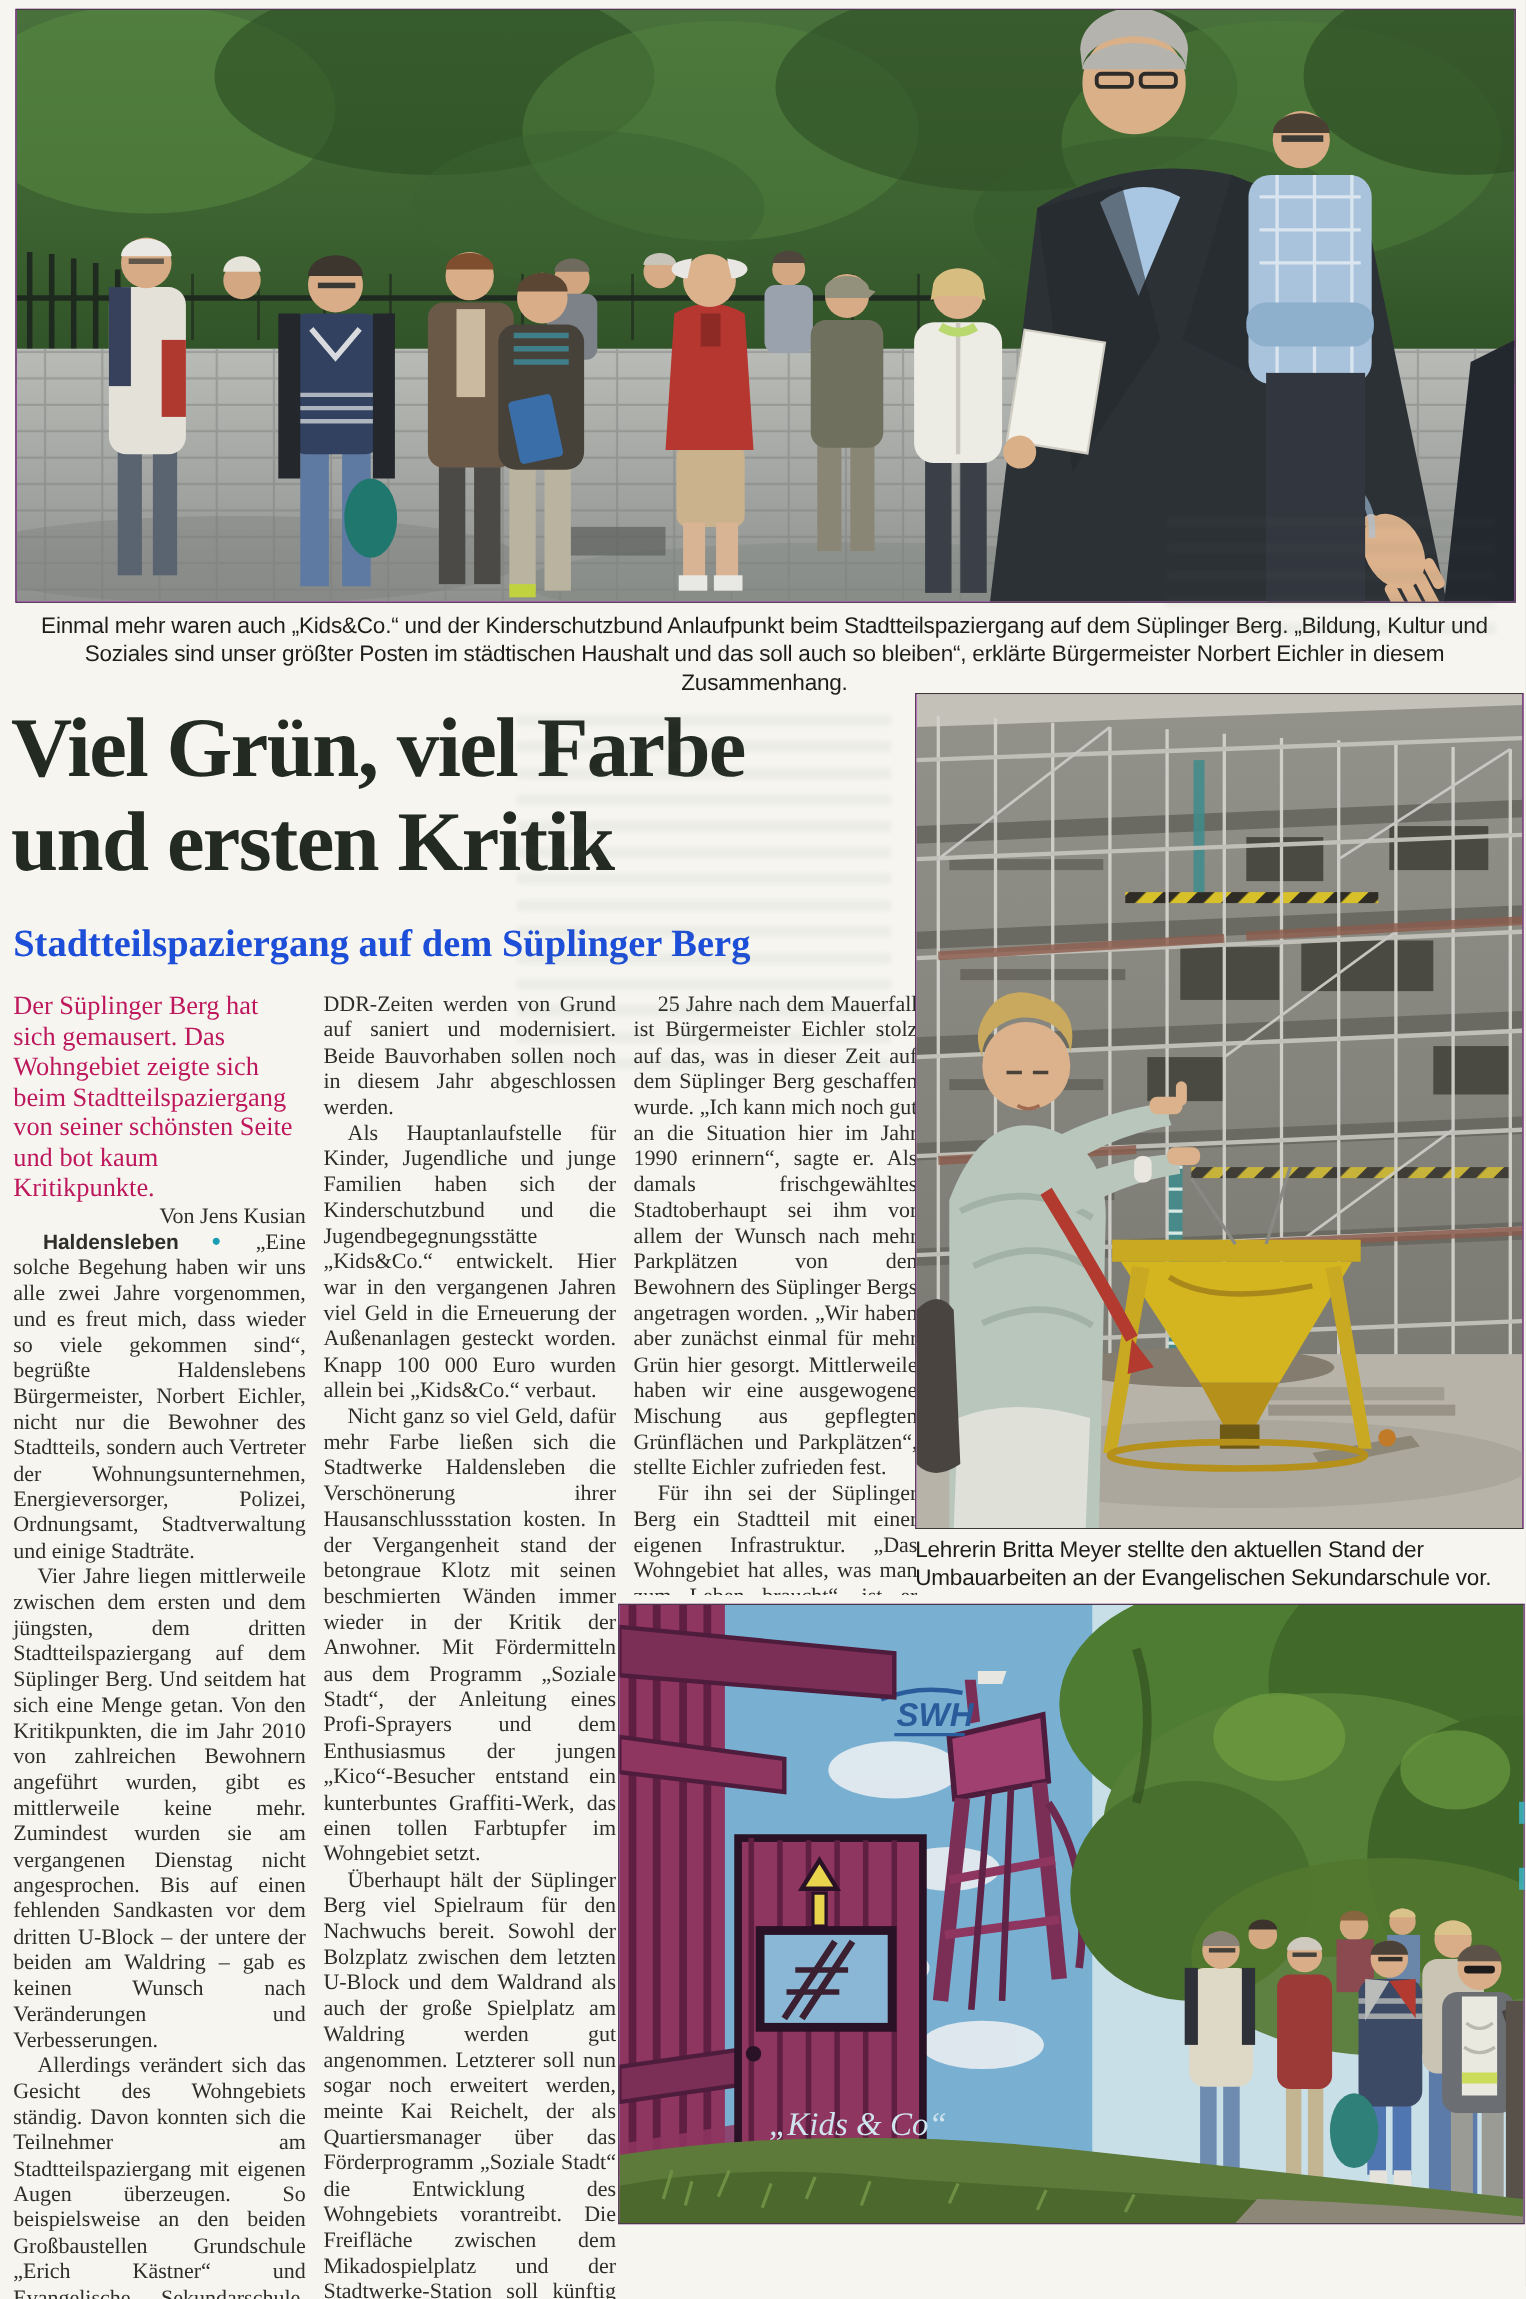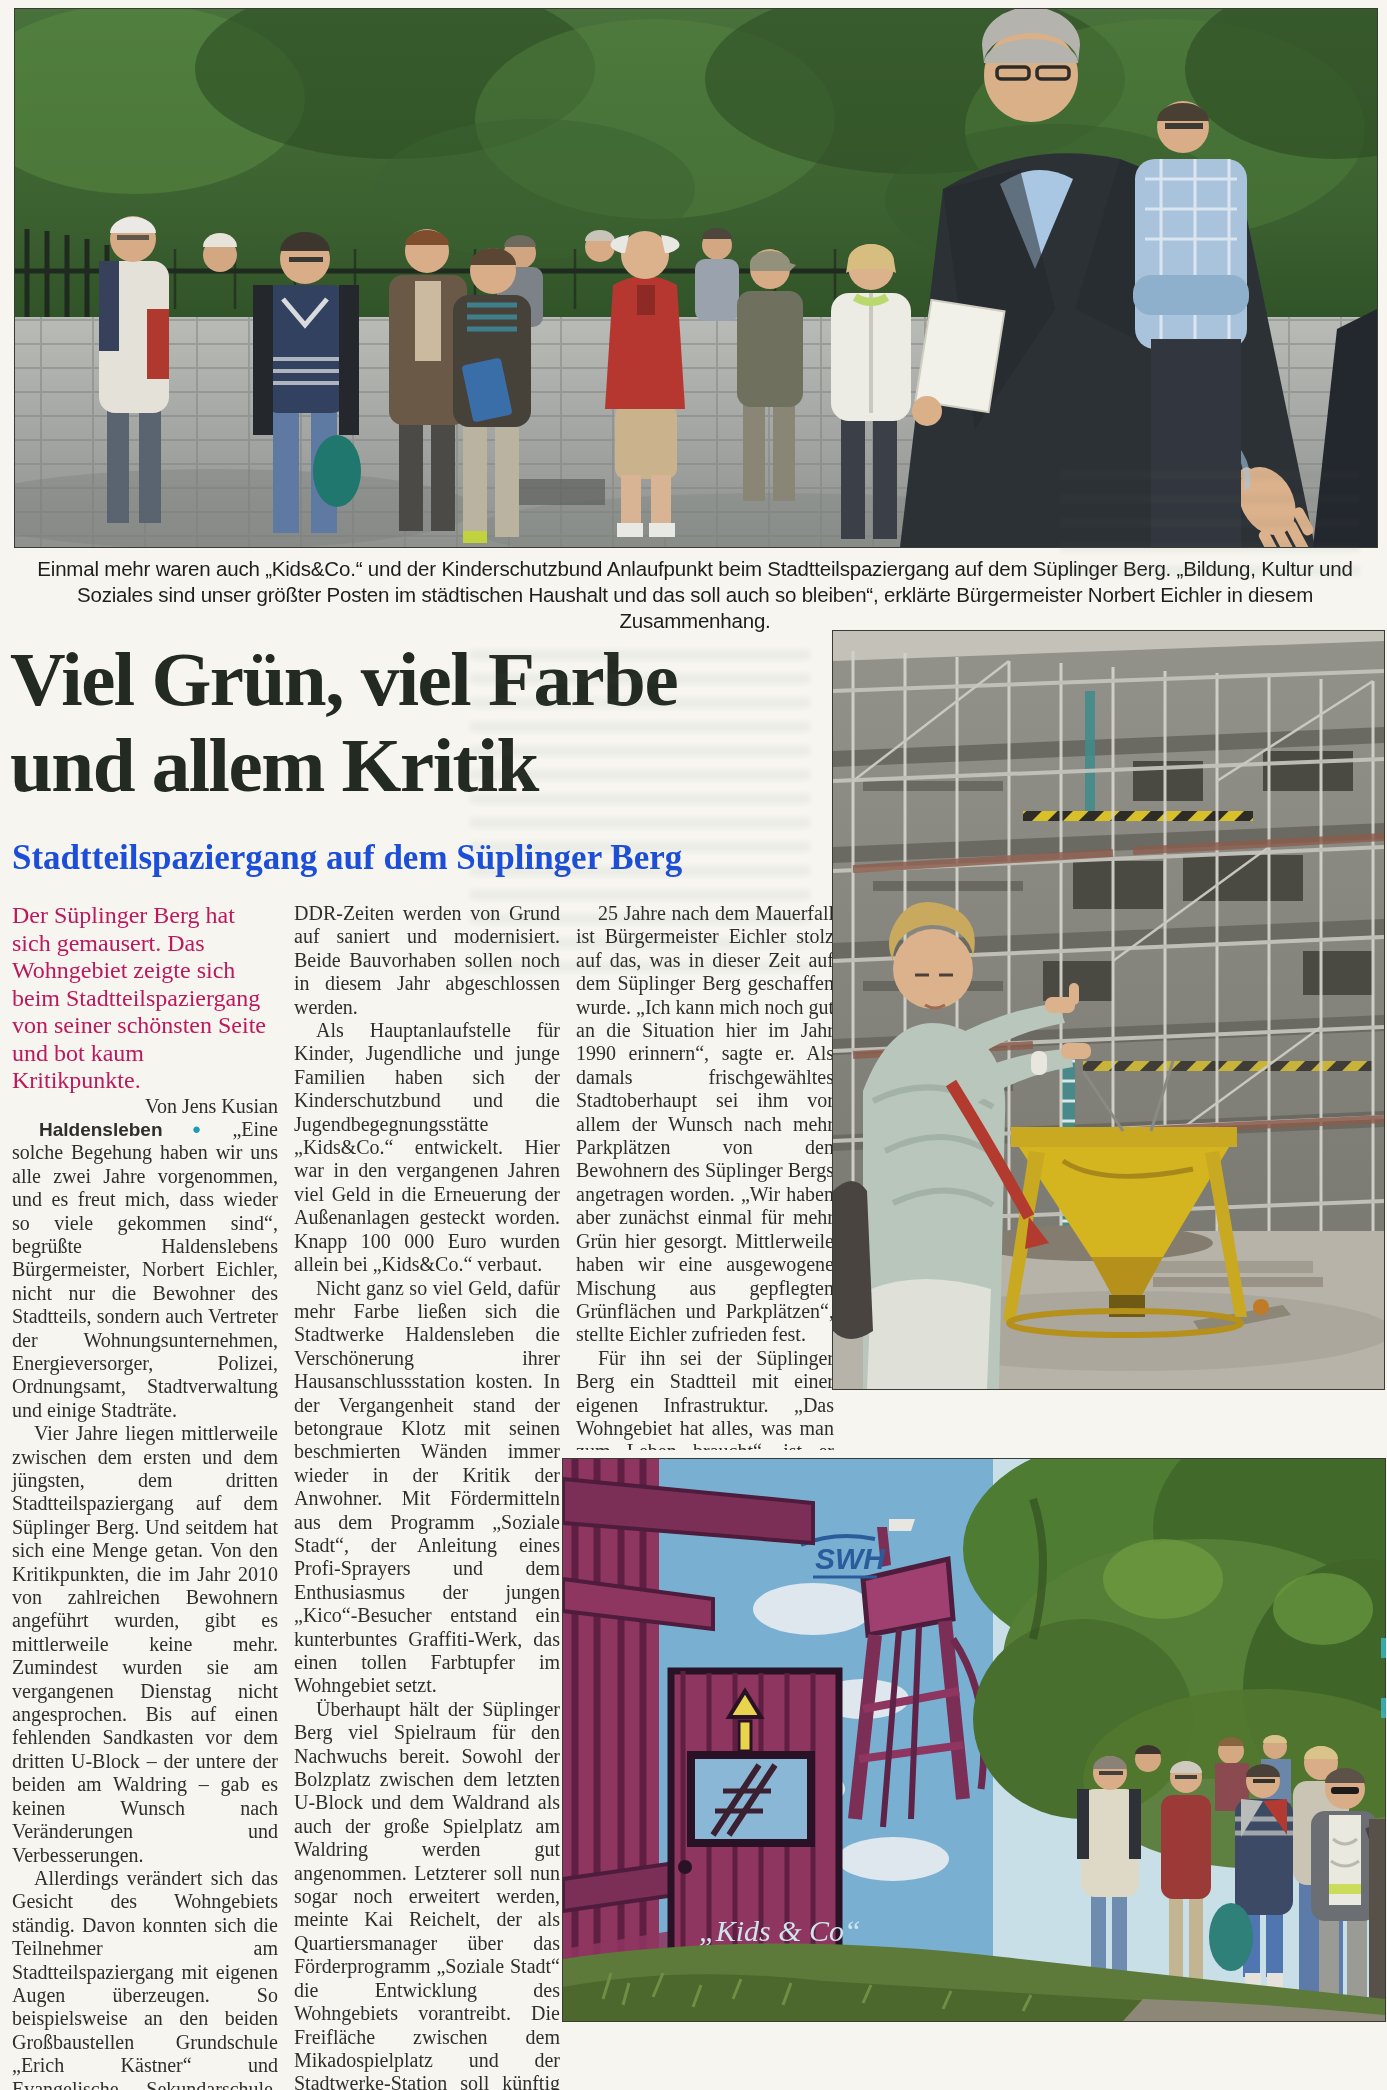--- a/index.html
+++ b/index.html
@@ -249,21 +249,21 @@
 
         <path d="M1322 320 L1362 300 V538 H1298z" fill="#23272e"></path>
       </g>
     </svg>
   </div>
 
   <div class="caption" style="left:14px;top:556px;width:1362px;text-align:center;">Einmal mehr waren auch „Kids&amp;Co.“ und der Kinderschutzbund Anlaufpunkt beim Stadtteilspaziergang auf dem Süplinger Berg. „Bildung, Kultur und Soziales sind unser größter Posten im städtischen Haushalt und das soll auch so bleiben“, erklärte Bürgermeister Norbert Eichler in diesem Zusammenhang.</div>
 
   <div class="headline">
     <div>Viel Grün, viel Farbe</div>
-    <div>und allem Kritik</div>
+    <div>und ersten Kritik</div>
   </div>
   <div class="subheadline">Stadtteilspaziergang auf dem Süplinger Berg</div>
 
   <div class="ghost" style="left:470px;top:650px;width:340px;height:330px;"></div>
   <div class="ghost" style="left:1060px;top:470px;width:300px;height:120px;"></div>
 
   <div class="col" style="left:12px;top:902px;width:266px;">
     <p class="lead">Der Süplinger Berg hat sich gemausert. Das Wohngebiet zeigte sich beim Stadtteilspaziergang von seiner schönsten Seite und bot kaum Kritikpunkte.</p>
     <p class="byline">Von Jens Kusian</p>
     <p><span class="dateline">Haldensleben</span><span class="dot">●</span><span>„Eine solche Begehung haben wir uns alle zwei Jahre vorgenommen, und es freut mich, dass wieder so viele gekommen sind“, begrüßte Haldenslebens Bürgermeister, Norbert Eichler, nicht nur die Bewohner des Stadtteils, sondern auch Vertreter der Wohnungsunternehmen, Energieversorger, Polizei, Ordnungsamt, Stadtverwaltung und einige Stadträte.</span></p>
@@ -404,20 +404,21 @@
         <path d="M82 344h14M106 344h14" stroke="#4a423a" stroke-width="3"></path>
         <path d="M92 374 q10 6 20 0" stroke="#a06a52" stroke-width="3" fill="none"></path>
 
         <path d="M34 758 l4 -100 q50 -20 120 0 l-4 100z" fill="#dfe0d8"></path>
 
         <path d="M0 560 Q20 540 34 560 L40 700 Q16 716 0 700z" fill="#4a4440"></path>
       </g>
     </svg>
   </div>
 
+  <div class="caption" style="left:832px;top:1396px;width:551px;">Lehrerin Britta Meyer stellte den aktuellen Stand der Umbauarbeiten an der Evangelischen Sekundarschule vor.</div>
 
   <div class="photo" style="left:562px;top:1458px;width:822px;height:562px;">
     <svg width="822" height="562" viewBox="0 0 822 562">
 
       <rect width="822" height="562" fill="#79b0d2"></rect>
       <g fill="#e9eef2" opacity=".9">
         <ellipse cx="250" cy="150" rx="60" ry="26"></ellipse>
           <ellipse cx="300" cy="240" rx="46" ry="20"></ellipse>
         <ellipse cx="230" cy="330" rx="52" ry="22"></ellipse>
           <ellipse cx="330" cy="400" rx="56" ry="22"></ellipse>

